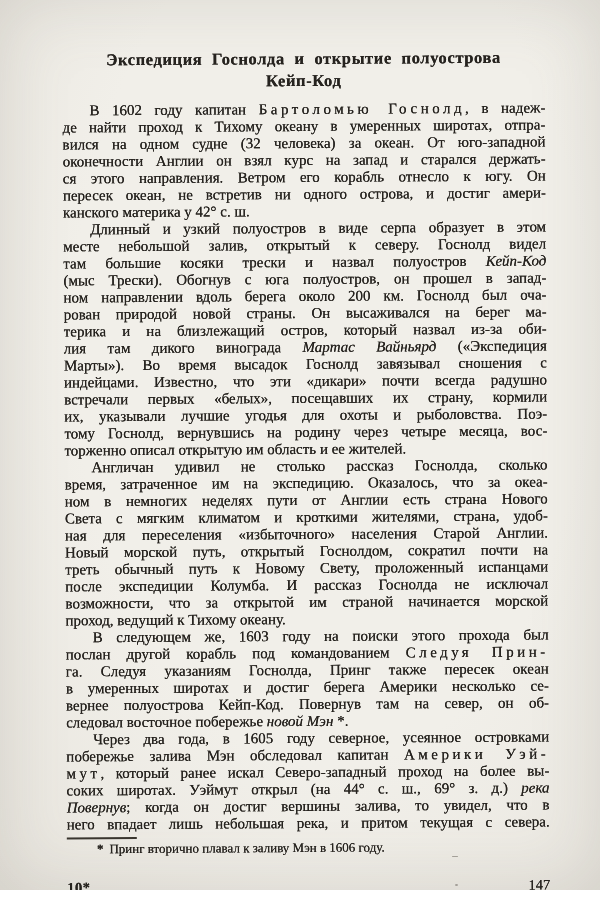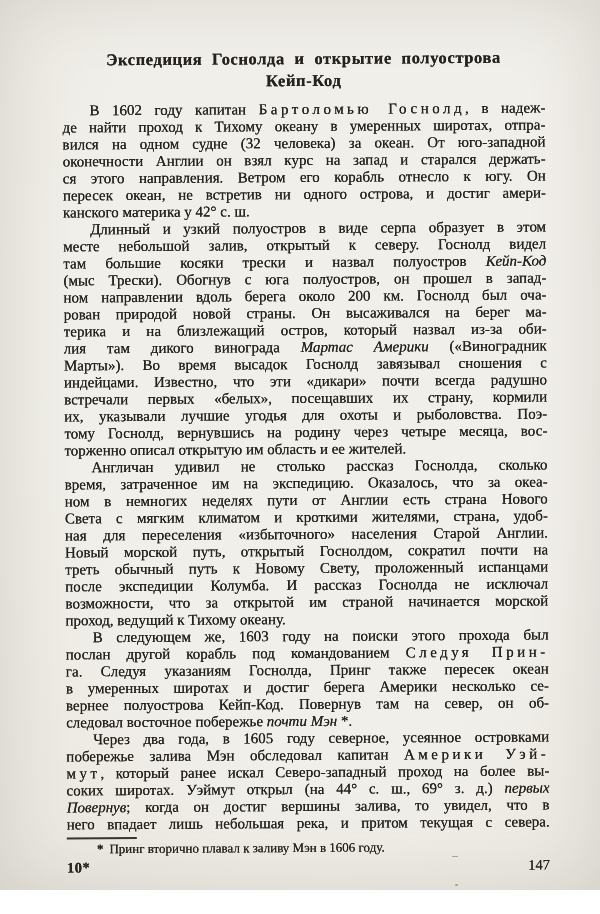--- a/index.html
+++ b/index.html
@@ -60,21 +60,21 @@
   }
   .fnote .fm { font-weight: bold; margin-right: 6px; }
   .footer {
     display: flex;
     justify-content: space-between;
     align-items: baseline;
     margin-top: 2px;
     font-size: 14.5px;
   }
   .footer .sig { font-weight: bold; letter-spacing: 0.5px; text-align: right; }
-  .footer .pagenum { font-weight: normal; }
+  .footer .pagenum { font-weight: normal; margin-top: 20px; }
   .speck {
     position: absolute;
     background: rgba(80,74,66,0.45);
     border-radius: 50%;
   }
   .speck.s1 { width: 3px; height: 2px; left: 455px; top: 884px; }
   .speck.s2 { width: 6px; height: 1px; left: 452px; top: 856px; border-radius: 1px; }
 </style>
 </head>
 <body>
@@ -98,21 +98,21 @@
           <div class="ln end"><span>канского материка у 42° с. ш.</span></div>
         </div>
         <div class="para">
           <div class="ln first"><span>Длинный и узкий полуостров в виде серпа образует в этом</span></div>
           <div class="ln"><span>месте небольшой залив, открытый к северу. Госнолд видел</span></div>
           <div class="ln"><span>там большие косяки трески и назвал полуостров </span><span class="it">Кейп-Код</span></div>
           <div class="ln"><span>(мыс Трески). Обогнув с юга полуостров, он прошел в запад-</span></div>
           <div class="ln"><span>ном направлении вдоль берега около 200 км. Госнолд был оча-</span></div>
           <div class="ln"><span>рован природой новой страны. Он высаживался на берег ма-</span></div>
           <div class="ln"><span>терика и на близлежащий остров, который назвал из-за оби-</span></div>
-          <div class="ln"><span>лия там дикого винограда </span><span class="it">Мартас Америки</span><span> («Виноградник</span></div>
+          <div class="ln"><span>лия там дикого винограда </span><span class="it">Мартас Вайньярд</span><span> («Экспедиция</span></div>
           <div class="ln"><span>Марты»). Во время высадок Госнолд завязывал сношения с</span></div>
           <div class="ln"><span>индейцами. Известно, что эти «дикари» почти всегда радушно</span></div>
           <div class="ln"><span>встречали первых «белых», посещавших их страну, кормили</span></div>
           <div class="ln"><span>их, указывали лучшие угодья для охоты и рыболовства. Поэ-</span></div>
           <div class="ln"><span>тому Госнолд, вернувшись на родину через четыре месяца, вос-</span></div>
           <div class="ln end"><span>торженно описал открытую им область и ее жителей.</span></div>
         </div>
         <div class="para">
           <div class="ln first"><span>Англичан удивил не столько рассказ Госнолда, сколько</span></div>
           <div class="ln"><span>время, затраченное им на экспедицию. Оказалось, что за океа-</span></div>
@@ -124,27 +124,27 @@
           <div class="ln"><span>после экспедиции Колумба. И рассказ Госнолда не исключал</span></div>
           <div class="ln"><span>возможности, что за открытой им страной начинается морской</span></div>
           <div class="ln end"><span>проход, ведущий к Тихому океану.</span></div>
         </div>
         <div class="para">
           <div class="ln first"><span>В следующем же, 1603 году на поиски этого прохода был</span></div>
           <div class="ln"><span>послан другой корабль под командованием </span><span class="sp">Следуя Прин-</span></div>
           <div class="ln"><span>га. Следуя указаниям Госнолда, Принг также пересек океан</span></div>
           <div class="ln"><span>в умеренных широтах и достиг берега Америки несколько се-</span></div>
           <div class="ln"><span>вернее полуострова Кейп-Код. Повернув там на север, он об-</span></div>
-          <div class="ln end"><span>следовал восточное побережье </span><span class="it">почти Мэн</span><span> *.</span></div>
+          <div class="ln end"><span>следовал восточное побережье </span><span class="it">новой Мэн</span><span> *.</span></div>
         </div>
         <div class="para">
           <div class="ln first"><span>Через два года, в 1605 году северное, усеянное островками</span></div>
           <div class="ln"><span>побережье залива Мэн обследовал капитан </span><span class="sp">Америки Уэй-</span></div>
           <div class="ln"><span class="sp">мут</span><span>, который ранее искал Северо-западный проход на более вы-</span></div>
-          <div class="ln"><span>соких широтах. Уэймут открыл (на 44° с. ш., 69° з. д.) </span><span class="it">первых</span></div>
+          <div class="ln"><span>соких широтах. Уэймут открыл (на 44° с. ш., 69° з. д.) </span><span class="it">река</span></div>
           <div class="ln"><span class="it">Повернув</span><span>; когда он достиг вершины залива, то увидел, что в</span></div>
           <div class="ln"><span>него впадает лишь небольшая река, и притом текущая с севера.</span></div>
         </div>
       </div>
 
     <div class="frule"></div>
 
     <div class="fnote">
       <span class="fm">*</span><span>Принг вторично плавал к заливу Мэн в 1606 году.</span>
     </div>

